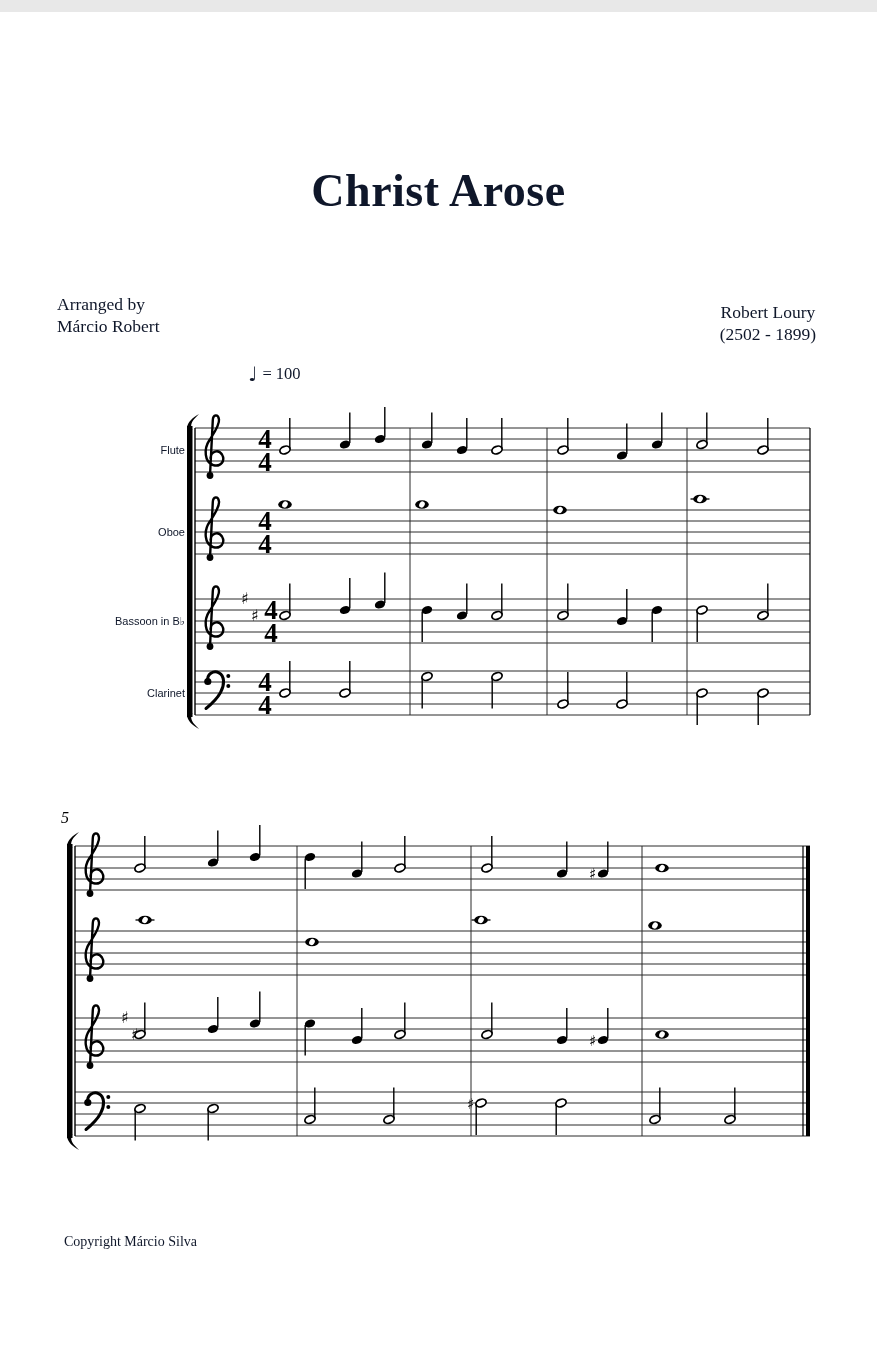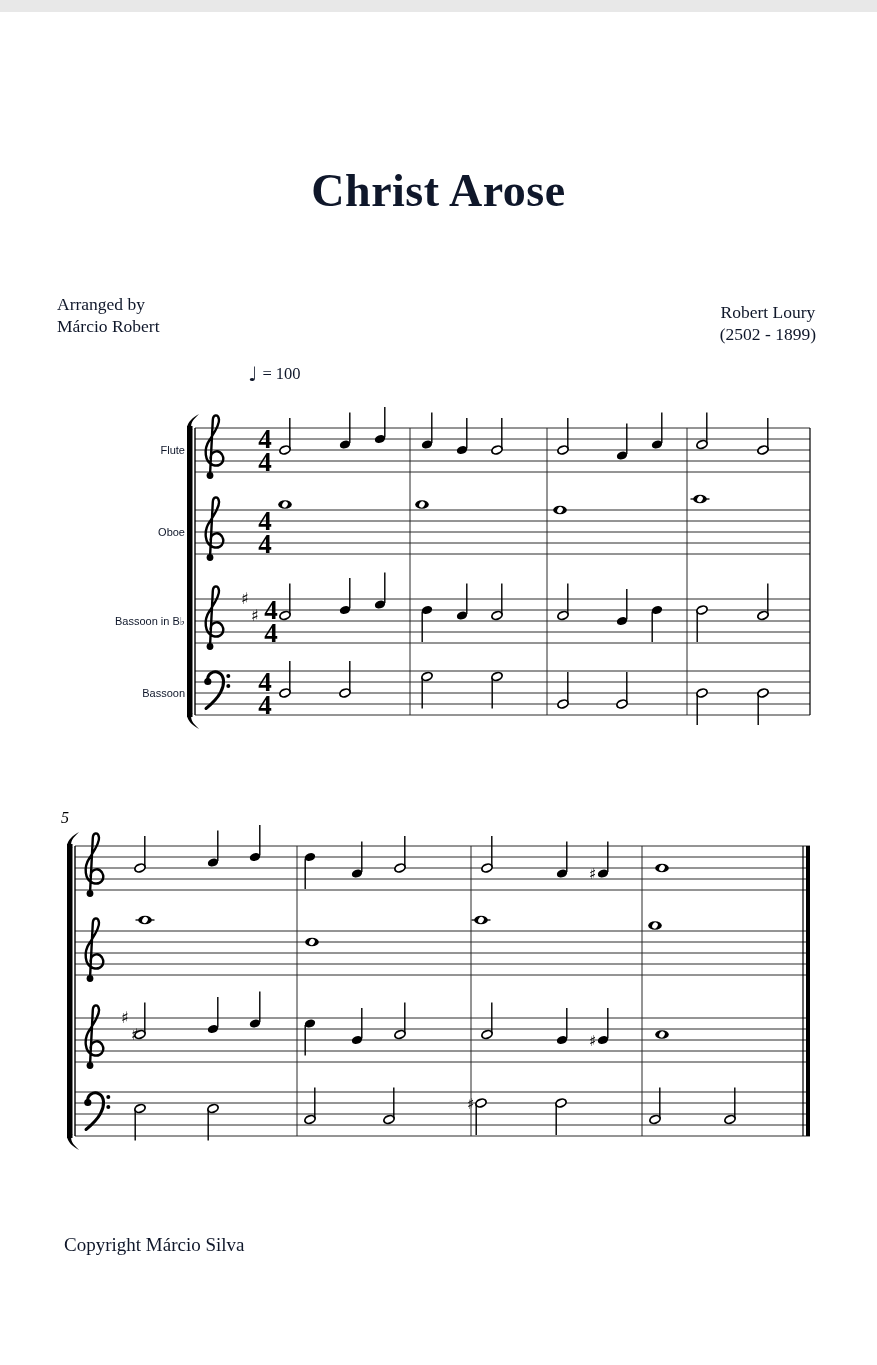--- a/index.html
+++ b/index.html
@@ -15,21 +15,21 @@
   .composer{position:absolute;right:61px;top:289px;font-size:17.5px;line-height:22px;text-align:center;}
   .tempo{position:absolute;left:248px;top:350px;font-size:16.5px;}
   .tempo .glyph{font-family:"DejaVu Sans",sans-serif;font-size:20px;vertical-align:-2px;}
   .tempo .txt{margin-left:5px;}
   .inst-label{
     position:absolute;right:692px;transform:translateY(-50%);
     font-size:11px;white-space:nowrap;text-align:right;
     font-family:Liberation Sans, sans-serif;
   }
   .inst-0{top:438px;} .inst-1{top:520px;} .inst-2{top:609px;} .inst-3{top:681px;}
-  .copyright{position:absolute;left:64px;top:1222px;font-size:19px;}
+  .copyright{position:absolute;left:64px;top:1222px;font-size:14px;}
   svg.score{position:absolute;left:0;top:0;}
 </style>
 </head>
 <body>
 
 <div class="page">
 
   <div class="title">Christ Arose</div>
 
   <div class="arranger">
@@ -42,21 +42,21 @@
     <div>(2502 - 1899)</div>
   </div>
 
   <div class="tempo">
     <span class="glyph">♩</span><span class="txt">= 100</span>
   </div>
 
   <div class="inst-label inst-0">Flute</div>
   <div class="inst-label inst-1">Oboe</div>
   <div class="inst-label inst-2">Bassoon in B♭</div>
-  <div class="inst-label inst-3">Bassoon</div>
+  <div class="inst-label inst-3">Clarinet</div>
 
   <svg class="score" id="score-svg" width="877" height="1365" viewBox="0 0 877 1365">
       <rect x="187" y="414" width="5.5" height="291" fill="#000"></rect>
       <path d="M 187 415 C 188 410 192 406 199 402 C 193 408 189 412 192.5 418 Z" fill="#000"></path>
       <path d="M 187 704 C 188 709 192 713 199 717 C 193 711 189 707 192.5 701 Z" fill="#000"></path>
       <line x1="195" y1="416" x2="810" y2="416" stroke="#2a2a2a" stroke-width="1"></line>
       <line x1="195" y1="427" x2="810" y2="427" stroke="#2a2a2a" stroke-width="1"></line>
       <line x1="195" y1="438" x2="810" y2="438" stroke="#2a2a2a" stroke-width="1"></line>
       <line x1="195" y1="449" x2="810" y2="449" stroke="#2a2a2a" stroke-width="1"></line>
       <line x1="195" y1="460" x2="810" y2="460" stroke="#2a2a2a" stroke-width="1"></line>

